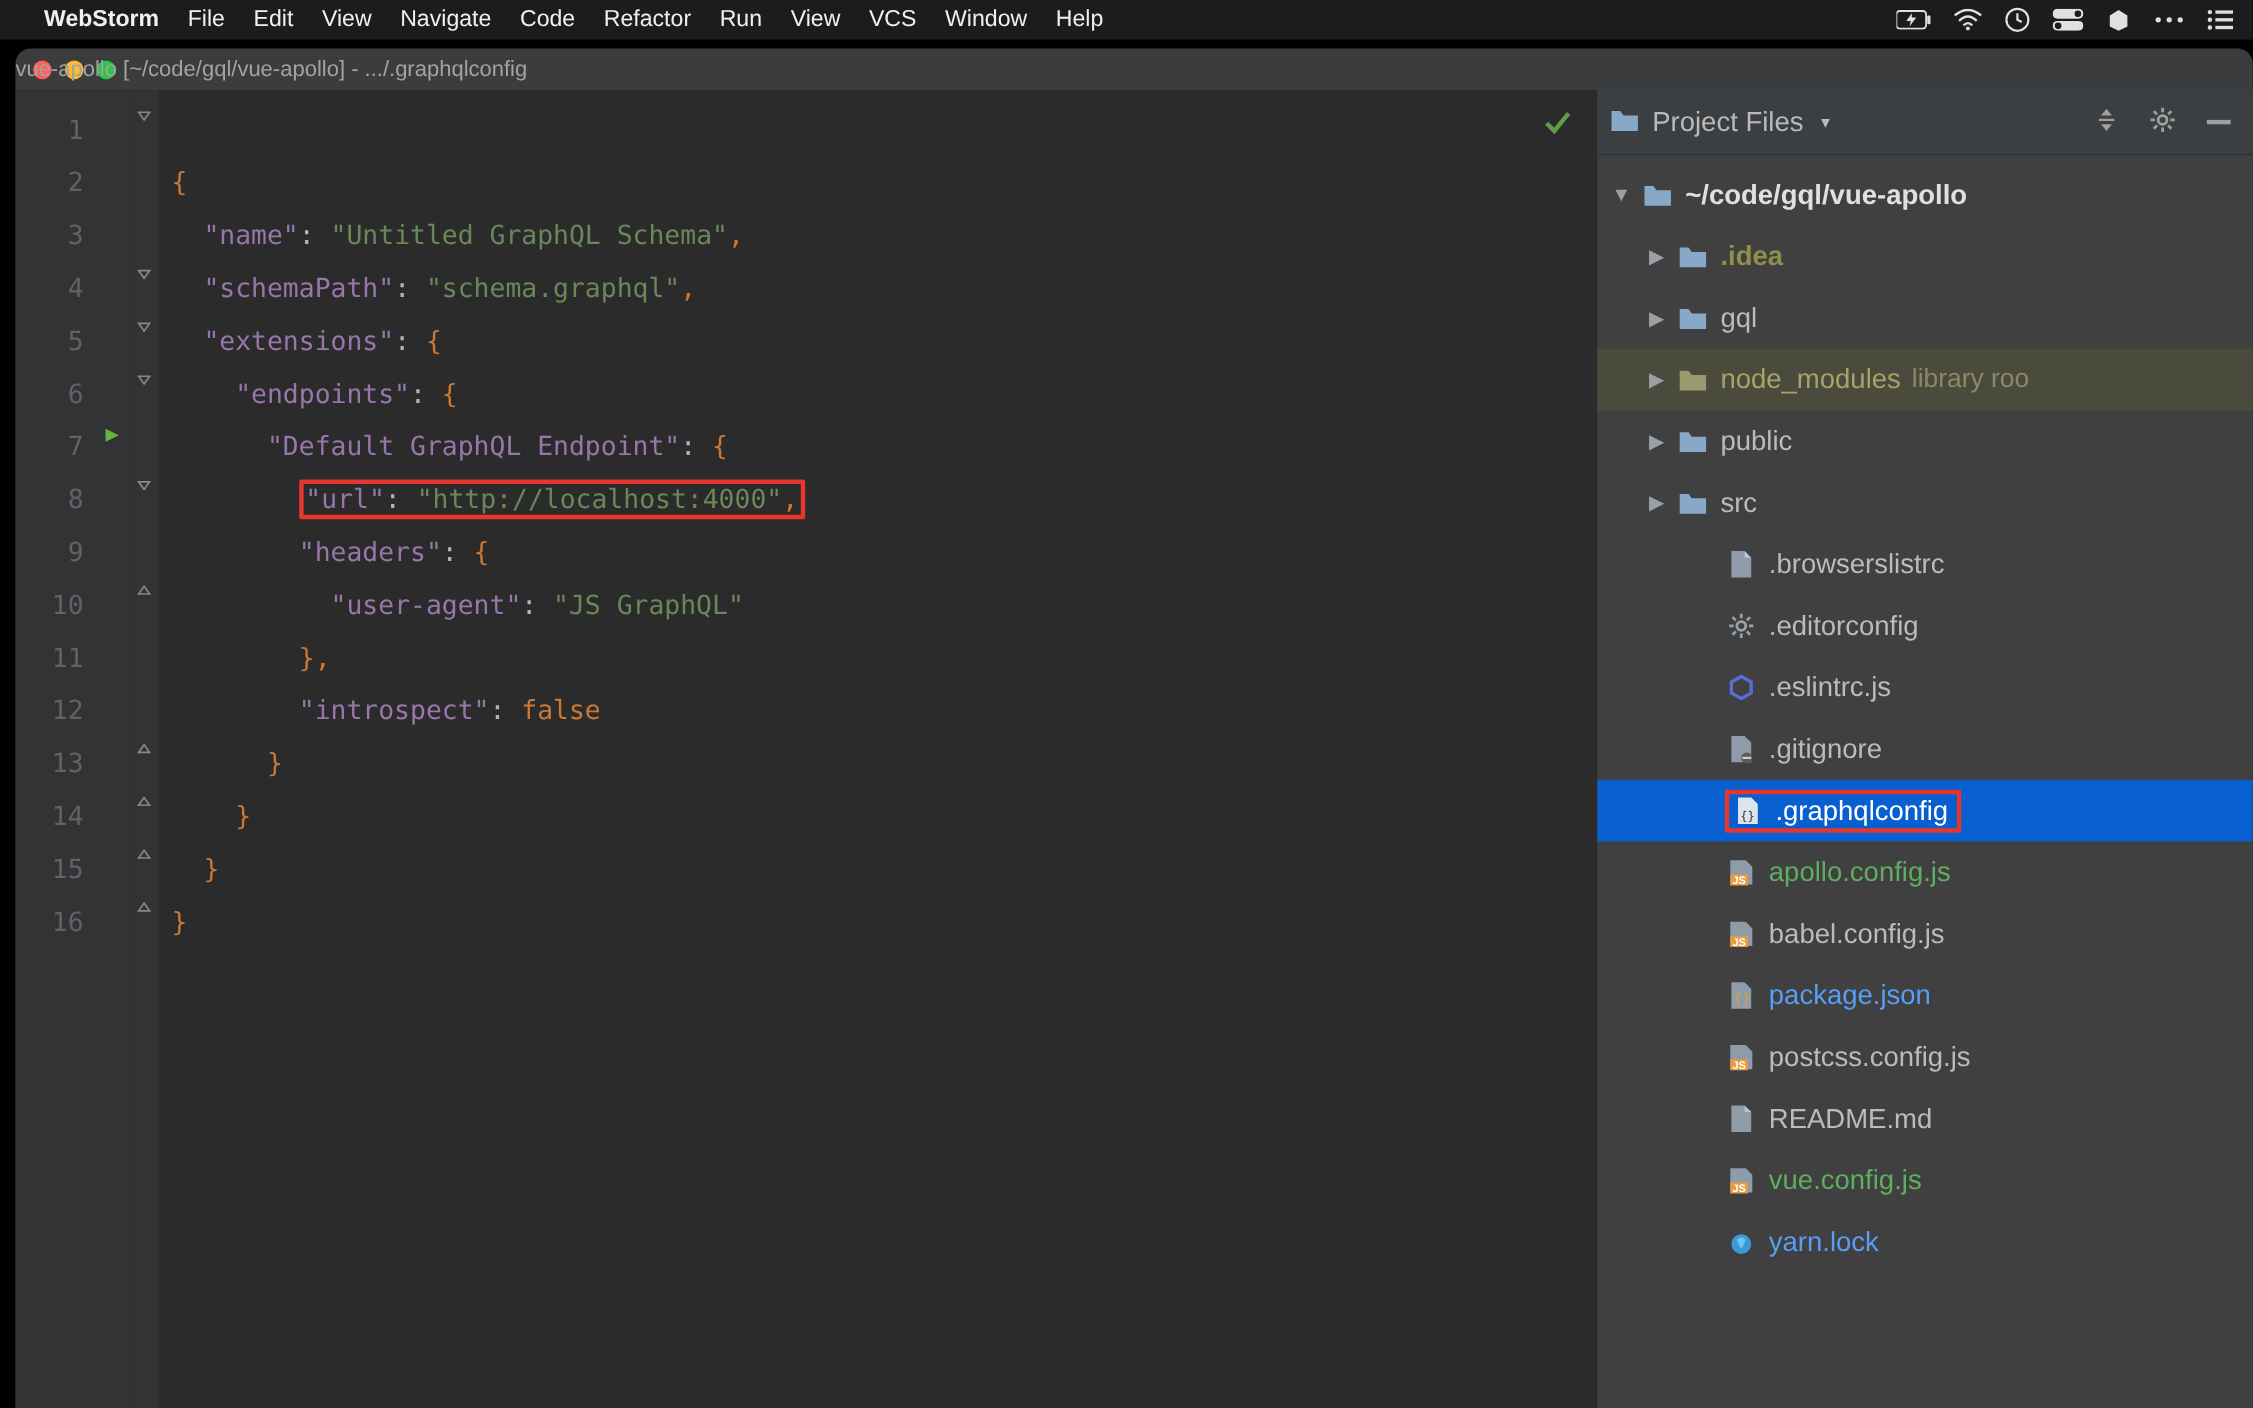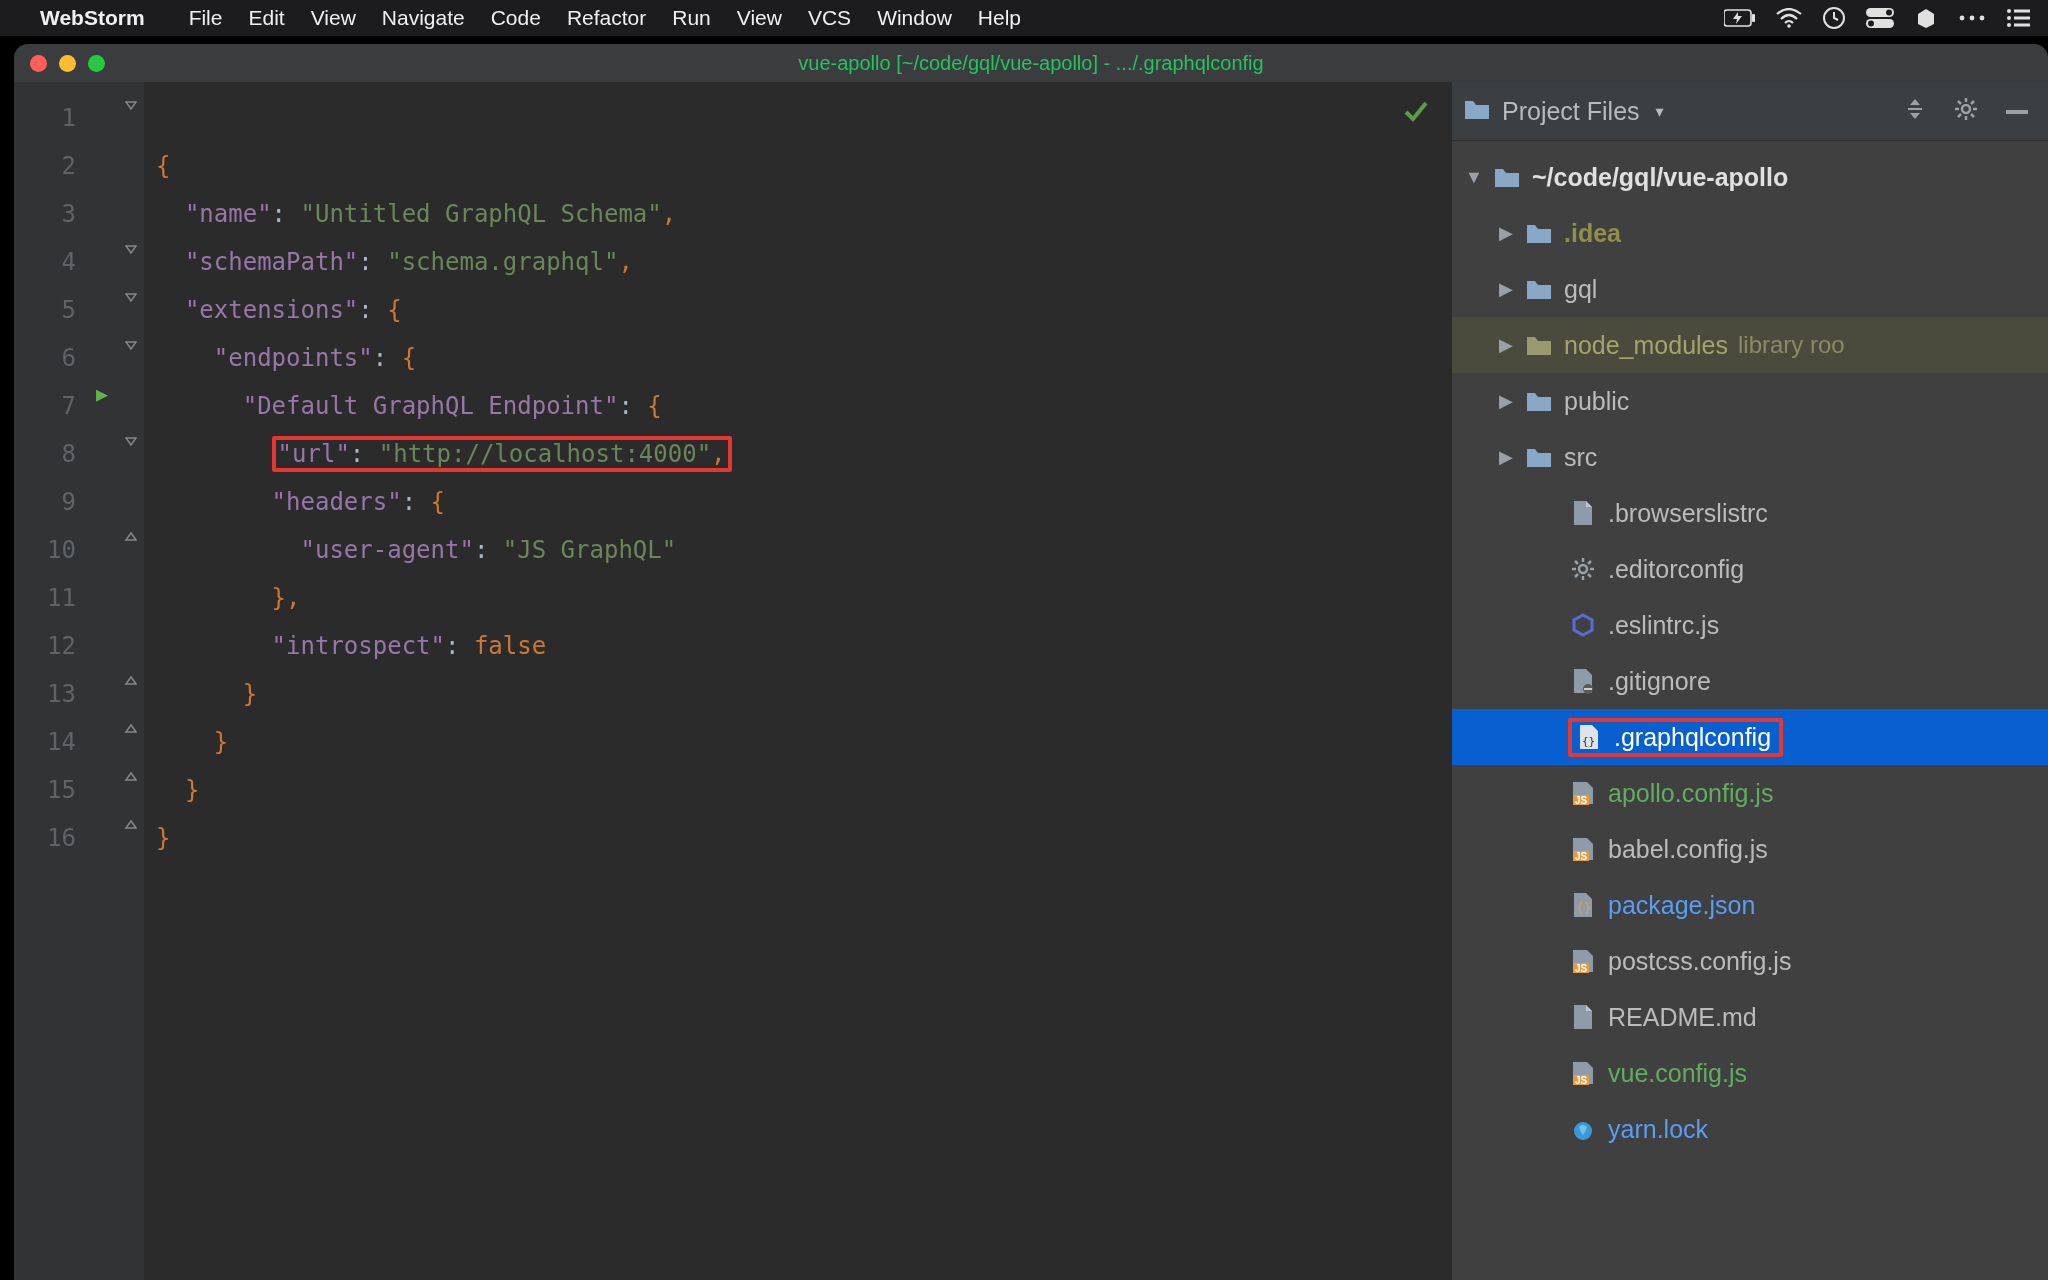--- a/index.html
+++ b/index.html
@@ -1,32 +1,32 @@
 <!DOCTYPE html>
 <html><head>
 <meta charset="utf-8">
 <style>
   html,body{margin:0;padding:0;width:2048px;height:1280px;background:#000;font-family:-apple-system,BlinkMacSystemFont,"Helvetica Neue",Arial,sans-serif;overflow:hidden;}
   
   .mac-menubar{position:absolute;top:0;left:0;right:0;height:36px;background:#1c1c1e;color:#f0f0f0;display:flex;align-items:center;padding:0 18px;font-size:21px;}
   .mac-menubar .apple{margin-right:22px;font-size:23px;}
-  .mac-menubar .appname{font-weight:700;margin-right:44px;}
+  .mac-menubar .appname{font-weight:700;margin-right:26px;}
   .mac-menubar .m-item{margin-right:26px;cursor:default;}
   .mac-menubar .right{margin-left:auto;display:flex;align-items:center;gap:20px;}
   .mac-menubar .right .ic{display:inline-flex;align-items:center;justify-content:center;}
   .mac-menubar svg{display:block;}
   
   .window{position:absolute;top:44px;left:14px;right:0;bottom:0;background:#2b2b2b;border-top-left-radius:14px;border-top-right-radius:14px;overflow:hidden;box-shadow:0 0 0 1px #000;}
   .titlebar{height:38px;background:#3a3c3e;display:flex;align-items:center;position:relative;border-top-left-radius:14px;border-top-right-radius:14px;border-bottom:1px solid #2a2a2a;}
   .traffic{display:flex;gap:12px;margin-left:16px;}
   .traffic span{width:17px;height:17px;border-radius:50%;display:block;}
   .tl-red{background:#ff5f57;}
   .tl-yel{background:#febc2e;}
   .tl-grn{background:#28c840;}
-  .titlebar .title{position:absolute;left:0;right:0;text-align:center;color:#22c55e;font-size:20px;pointer-events:none;}
+  .titlebar .title{position:absolute;left:0;right:0;color:#a3a3a3;font-size:20px;pointer-events:none;}
   
   .body{position:absolute;top:38px;left:0;right:0;bottom:0;display:flex;}
   .editor{flex:1;background:#2b2b2b;position:relative;display:flex;font-family:"Menlo","Consolas",monospace;}
   .gutter{width:62px;background:#313335;color:#606366;text-align:right;padding:12px 14px 0 0;font-size:24px;line-height:48px;user-select:none;}
   .fold-col{width:22px;background:#313335;position:relative;}
   .run-col{width:32px;background:#313335;position:relative;}
   .run-tri{position:absolute;left:6px;color:#62b543;font-size:20px;}
   .code{flex:1;padding:12px 0 0 12px;font-size:24px;line-height:48px;color:#a9b7c6;white-space:pre;position:relative;}
   .tok-br{color:#cc7832;}
   .tok-key{color:#9876aa;}

